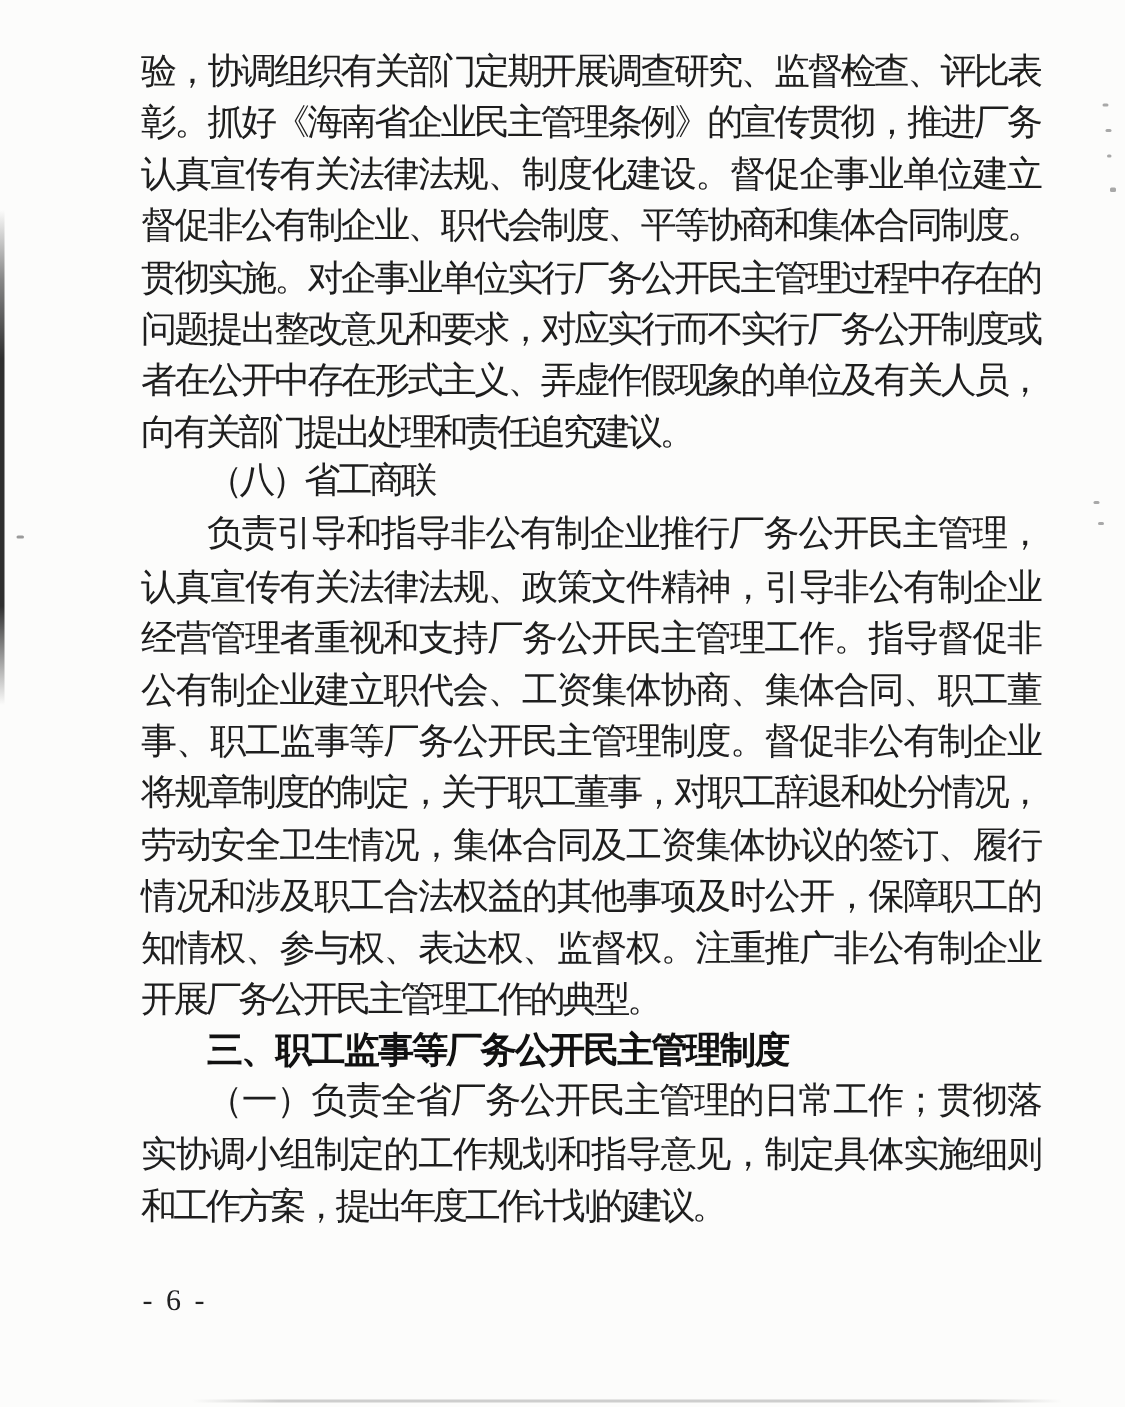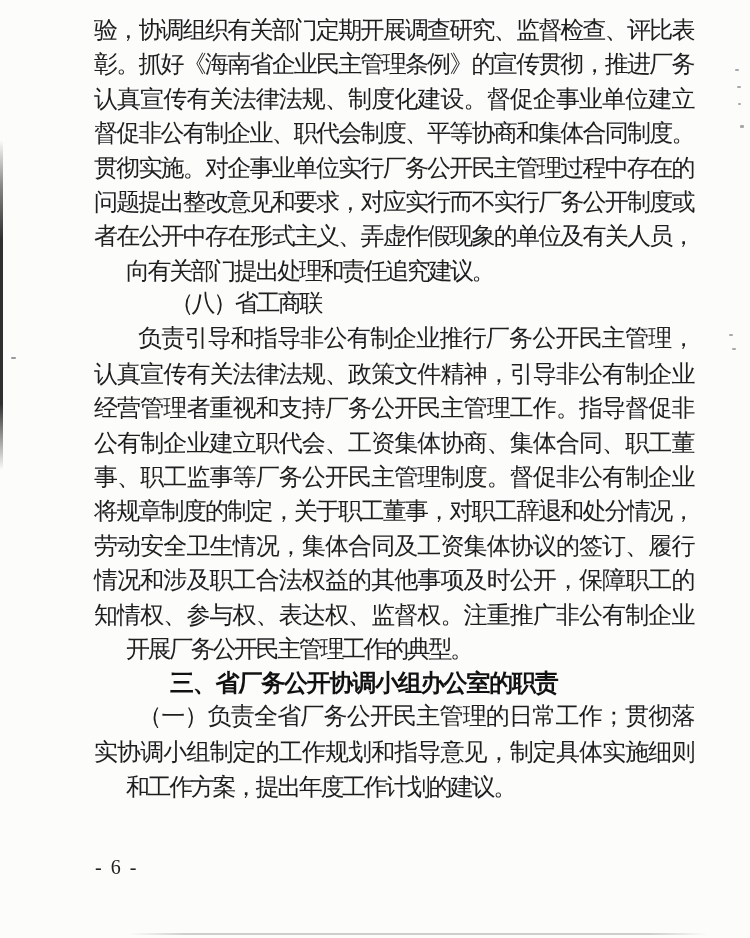--- a/index.html
+++ b/index.html
@@ -9,35 +9,35 @@
     position: relative;
     overflow: hidden;
     font-family: "Liberation Serif", serif;
   }
   .page {
     position: absolute; inset: 0;
     background: #fcfcfb;
   }
   .content {
     position: absolute;
-    left: 94px; top: 13px;
+    left: 94px; top: 31px;
     width: 599px;
     color: #1e1e1e;
   }
   .ln {
     font-size: 24px;
     line-height: 34.4px;
     height: 34.4px;
     letter-spacing: -2.4px;
     text-align: justify;
     text-align-last: justify;
     white-space: nowrap;
     overflow: visible;
   }
-  .end { text-align-last: left; text-align: left; margin-left: 32px; }
+  .end { text-align-last: left; text-align: left; }
   .ind { padding-left: 44px; width: 555px; font-family: Liberation Mono, monospace; }
   .heading {
     font-family: "Liberation Sans", sans-serif;
     font-weight: bold;
     color: #111;
     letter-spacing: -1.2px;
     text-align: left; text-align-last: left;
   }
   .page-number {
     position: absolute;
@@ -106,20 +106,20 @@
     <div class="ln ind">负责引导和指导非公有制企业推行厂务公开民主管理，</div>
     <div class="ln">认真宣传有关法律法规、政策文件精神，引导非公有制企业</div>
     <div class="ln">经营管理者重视和支持厂务公开民主管理工作。指导督促非</div>
     <div class="ln">公有制企业建立职代会、工资集体协商、集体合同、职工董</div>
     <div class="ln">事、职工监事等厂务公开民主管理制度。督促非公有制企业</div>
     <div class="ln">将规章制度的制定，关于职工董事，对职工辞退和处分情况，</div>
     <div class="ln">劳动安全卫生情况，集体合同及工资集体协议的签订、履行</div>
     <div class="ln">情况和涉及职工合法权益的其他事项及时公开，保障职工的</div>
     <div class="ln">知情权、参与权、表达权、监督权。注重推广非公有制企业</div>
     <div class="ln end">开展厂务公开民主管理工作的典型。</div>
-    <div class="ln end ind heading">三、省厂务公开协调小组办公室的职责</div>
+    <div class="ln end ind heading">三、职工监事等厂务公开民主管理制度</div>
     <div class="ln ind">（一）负责全省厂务公开民主管理的日常工作；贯彻落</div>
     <div class="ln">实协调小组制定的工作规划和指导意见，制定具体实施细则</div>
     <div class="ln end">和工作方案，提出年度工作计划的建议。</div>
   </div>
 
   <div class="page-number">- 6 -</div>
 </div>
 
 </body></html>

